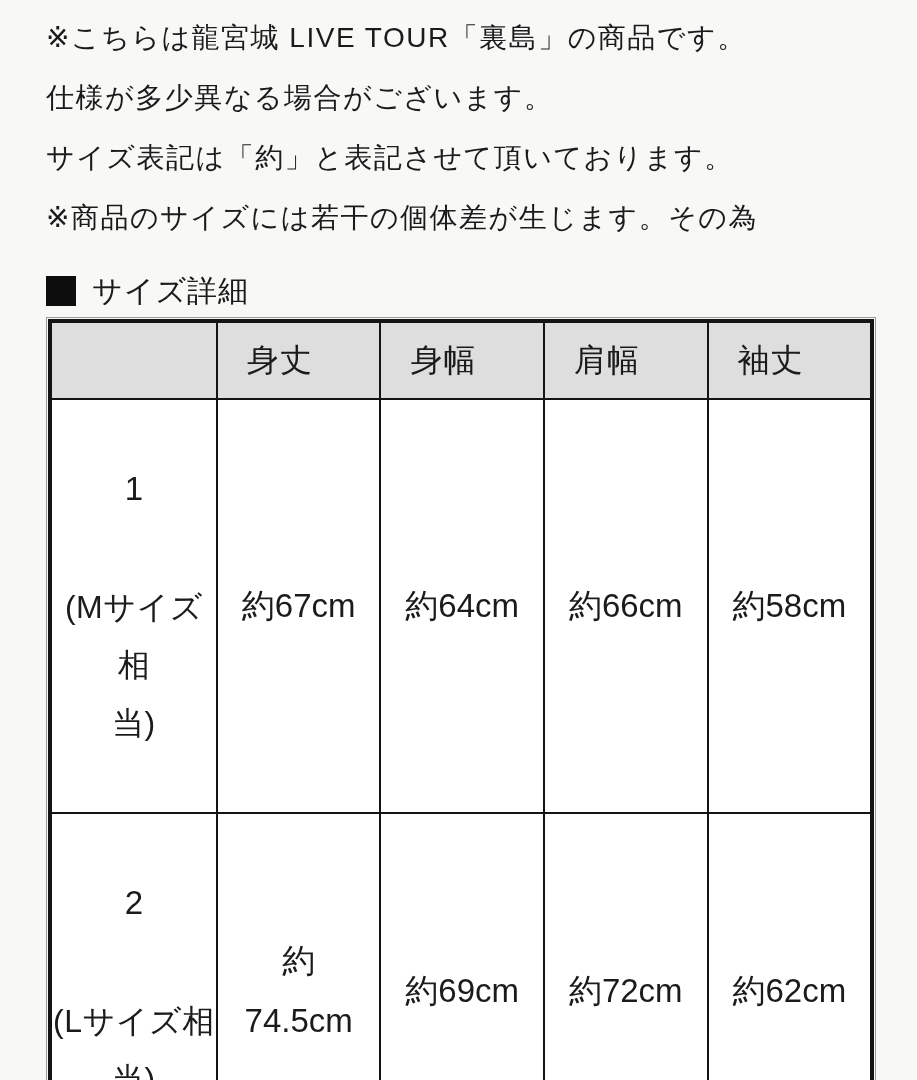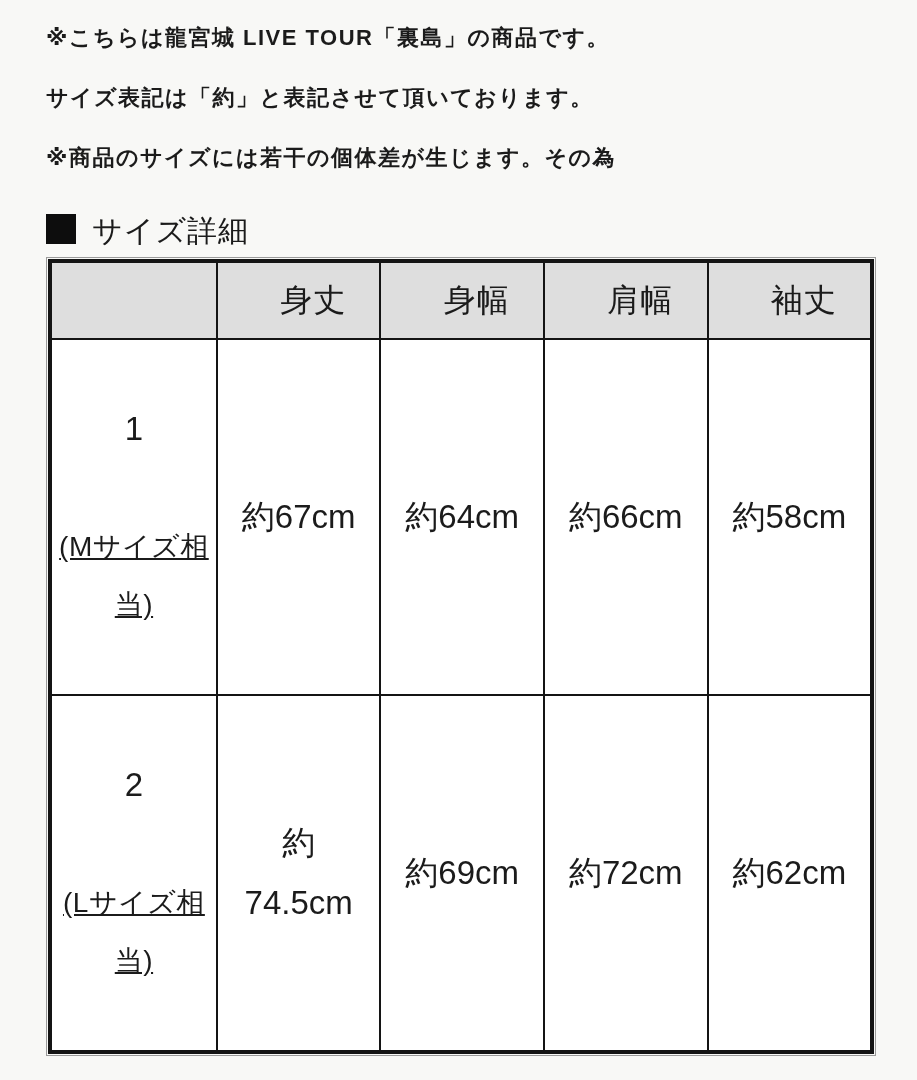--- a/index.html
+++ b/index.html
@@ -15,31 +15,31 @@
     overflow: hidden;
   }
   .page {
     padding: 8px 46px 0 46px;
     box-sizing: border-box;
   }
 
   
   .notes { }
   .note-line {
-    font-size: 22px;
+    font-size: 28px;
     line-height: 60px;
     letter-spacing: 1.5px;
     white-space: nowrap;
-    font-weight: bold;
   }
 
   
   .sec-title {
     margin-top: 26px;
     display: flex;
+    align-items: center;
     gap: 16px;
     font-size: 30px;
     line-height: 34px;
     letter-spacing: 1px;
   }
   .bullet {
     width: 30px;
     height: 30px;
     background: #0d0d0d;
     flex: 0 0 auto;
@@ -63,53 +63,53 @@
   table.size-table th,
   table.size-table td {
     border: 2px solid #141414;
     padding: 0;
   }
   table.size-table th {
     height: 75px;
     background: #dedede;
     font-weight: 400;
     font-size: 32px;
-    text-align: center;
+    text-align: left;
     padding-left: 29px;
     vertical-align: middle;
     letter-spacing: 1px;
   }
   table.size-table td {
     height: 200px;
     background: #ffffff;
     text-align: center;
     vertical-align: middle;
     font-size: 33px;
     line-height: 60px;
     white-space: pre-line;
   }
   td.label-cell .label-num {
     font-size: 33px;
     line-height: 58px;
   }
   td.label-cell .label-sub {
-    font-size: 28px;
+    font-size: 32px;
     line-height: 58px;
     white-space: pre-line;
     letter-spacing: 0.5px;
-    text-decoration: underline;
   }
 </style>
 </head>
 <body>
 
 <div class="page">
 
   <div class="notes">
     <div class="note-line">※こちらは龍宮城 LIVE TOUR「裏島」の商品です。</div>
+    <div class="note-line">仕様が多少異なる場合がございます。</div>
     <div class="note-line">サイズ表記は「約」と表記させて頂いております。</div>
     <div class="note-line">※商品のサイズには若干の個体差が生じます。その為</div>
   </div>
 
   <div class="sec-title">
     <span class="bullet"></span>
     <span>サイズ詳細</span>
   </div>
 
   <div class="table-wrap">

